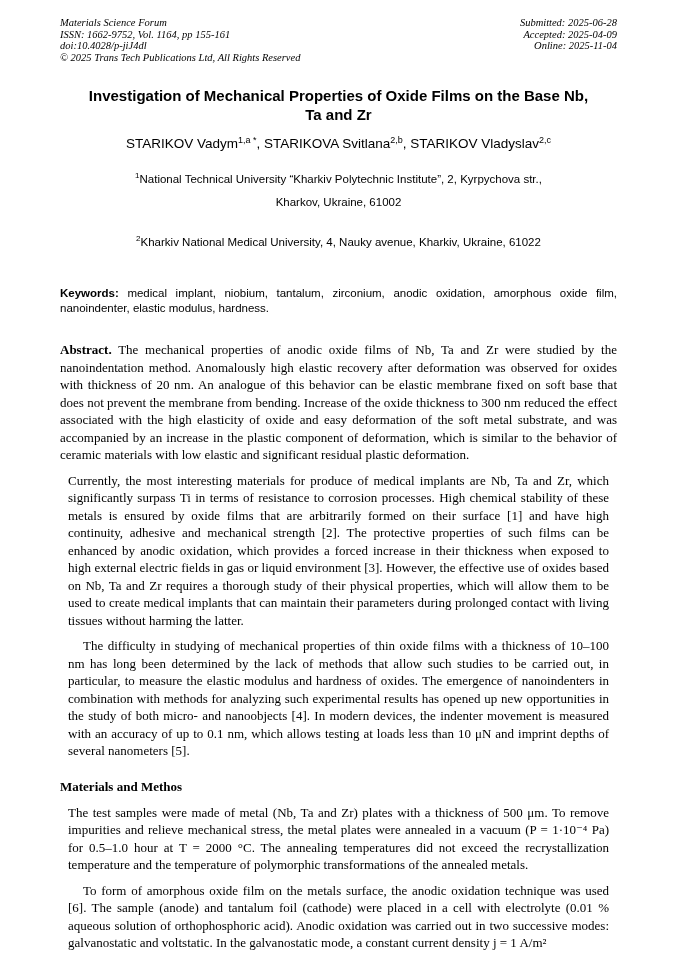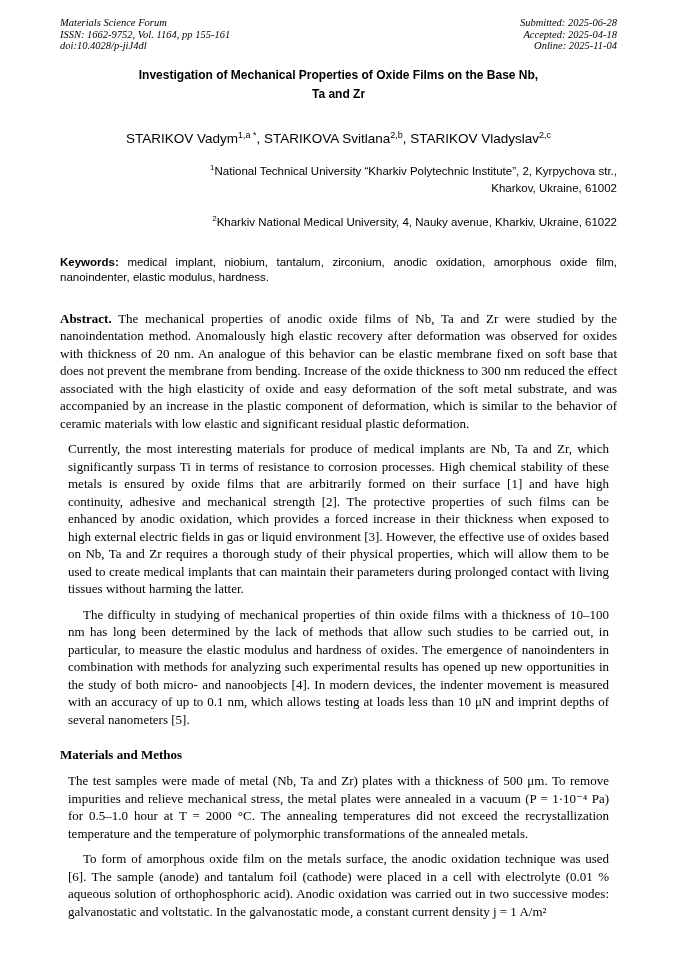--- a/index.html
+++ b/index.html
@@ -20,52 +20,52 @@
     justify-content: space-between;
     font-family: "Liberation Serif", "DejaVu Serif", serif;
     font-style: italic;
     font-size: 10.5px;
     line-height: 11.5px;
   }
   .journal-header .hdr-right { text-align: right; }
   .journal-header p { margin: 0; }
   
   .paper-title {
-    margin: 14px 0 0 0;
+    margin: 23px 0 0 0;
     text-align: center;
     font-family: "Liberation Sans", "DejaVu Sans", sans-serif;
     font-weight: bold;
-    font-size: 12px;
+    font-size: 15px;
     line-height: 19px;
   }
   .authors-line {
-    margin-top: 26px;
+    margin-top: 10px;
     text-align: center;
     font-family: "Liberation Sans", "DejaVu Sans", sans-serif;
     font-size: 13.5px;
   }
   .authors-line sup { font-size: 9px; }
   .affil {
     margin-top: 13px;
-    text-align: right;
+    text-align: center;
     font-family: "Liberation Sans", "DejaVu Sans", sans-serif;
     font-size: 11.5px;
-    line-height: 17px;
+    line-height: 24px;
   }
   .affil.second { margin-top: 13px; }
   .affil sup, .emails sup { font-size: 8px; }
   .emails {
     margin-top: 7px;
     text-align: center;
     font-family: "Liberation Sans", "DejaVu Sans", sans-serif;
     font-size: 11px;
   }
   
   .keywords {
-    margin: 24px 0 0 0;
+    margin: 32px 0 0 0;
     font-family: "Liberation Sans", "DejaVu Sans", sans-serif;
     font-size: 11.5px;
     line-height: 15px;
     text-align: justify;
   }
   .keywords b { font-weight: bold; }
   
   .body-text {
     font-family: "Liberation Serif", "DejaVu Serif", serif;
     font-size: 13px;
@@ -86,24 +86,25 @@
 </head>
 <body>
 
 <div class="page">
 
   <div class="journal-header">
     <div class="hdr-left">
       <p>Materials Science Forum</p>
       <p>ISSN: 1662-9752, Vol. 1164, pp 155-161</p>
       <p>doi:10.4028/p-jiJ4dl</p>
+      <p>© 2025 Trans Tech Publications Ltd, All Rights Reserved</p>
     </div>
     <div class="hdr-right">
       <p>Submitted: 2025-06-28</p>
-      <p>Accepted: 2025-04-18</p>
+      <p>Accepted: 2025-04-09</p>
       <p>Online: 2025-11-04</p>
     </div>
   </div>
 
   <h1 class="paper-title"><span>Investigation of Mechanical Properties of Oxide Films on the Base Nb,</span><br><span>Ta and Zr</span></h1>
 
   <div class="authors-line"><span class="author"><span>STARIKOV Vadym</span><sup>1,a *</sup><span>, </span></span><span class="author"><span>STARIKOVA Svitlana</span><sup>2,b</sup><span>, </span></span><span class="author"><span>STARIKOV Vladyslav</span><sup>2,c</sup></span></div>
 
   <div class="affil"><sup>1</sup><span>National Technical University “Kharkiv Polytechnic Institute”, 2, Kyrpychova str.,</span><br><span>Kharkov, Ukraine, 61002</span></div>
 

